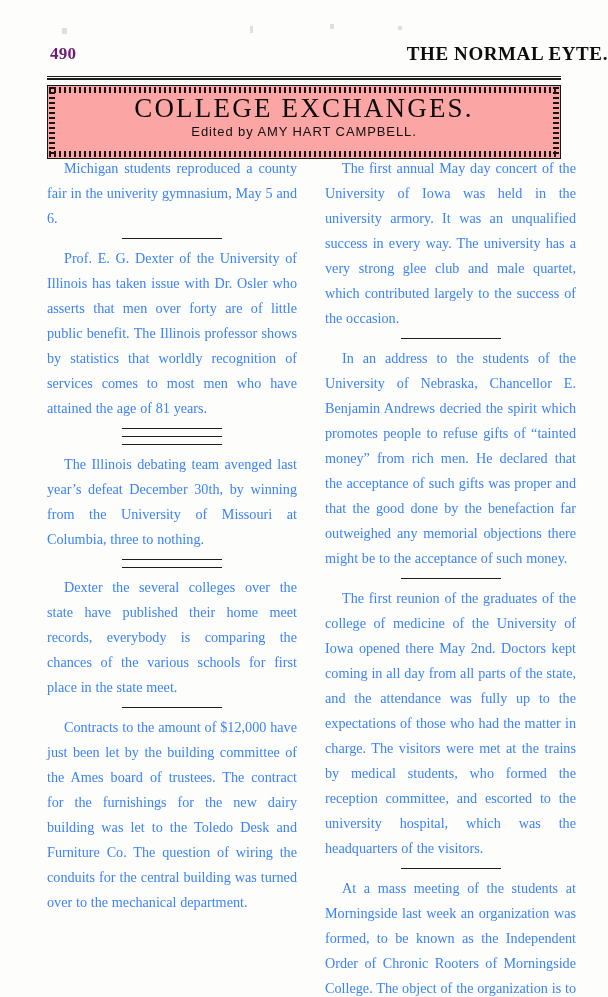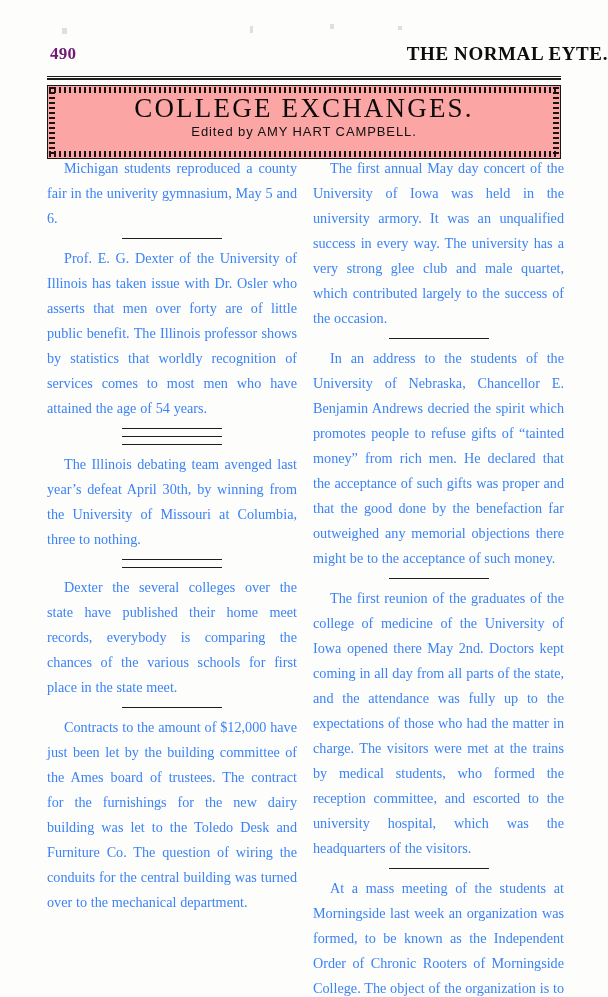--- a/index.html
+++ b/index.html
@@ -139,21 +139,21 @@
     right: 45px;
     top: 156px;
     bottom: 40px;
     display: flex;
     gap: 16px;
   }
   .col {
     width: 250px;
     flex: 0 0 250px;
   }
-  .col.right { flex: 0 0 251px; width: 251px; }
+  .col.right { flex: 0 0 251px; width: 251px; margin-left: 12px; }
 
   p.art {
     margin: 0 0 0 0;
     font-size: 14.2px;
     line-height: 25px;
     text-align: justify;
     text-align-last: left;
     text-indent: 17px;
     hyphens: none;
     word-spacing: 0.2px;
@@ -207,25 +207,25 @@
     <div class="masthead-inner">
       <div class="masthead-title">COLLEGE EXCHANGES.</div>
       <div class="masthead-sub">Edited by  AMY HART CAMPBELL.</div>
     </div>
   </div>
 
   <div class="columns">
     <div class="col left" id="col-left">
         <p class="art">Michigan students reproduced a county fair in the univerity gymnasium, May 5 and 6.</p>
         <div class="divider"></div>
-        <p class="art">Prof. E. G. Dexter of the University of Illinois has taken issue with Dr. Osler who asserts that men over forty are of little public benefit. The Illinois professor shows by statistics that worldly recognition of services comes to most men who have attained the age of 54 years.</p>
-        <div class="divider"></div>
-        <div class="divider"></div>
-        <div class="divider"></div>
-        <p class="art">The Illinois debating team avenged last year’s defeat April 30th, by winning from the University of Missouri at Columbia, three to nothing.</p>
+        <p class="art">Prof. E. G. Dexter of the University of Illinois has taken issue with Dr. Osler who asserts that men over forty are of little public benefit. The Illinois professor shows by statistics that worldly recognition of services comes to most men who have attained the age of 81 years.</p>
+        <div class="divider"></div>
+        <div class="divider"></div>
+        <div class="divider"></div>
+        <p class="art">The Illinois debating team avenged last year’s defeat December 30th, by winning from the University of Missouri at Columbia, three to nothing.</p>
         <div class="divider"></div>
         <div class="divider"></div>
         <p class="art">Dexter the several colleges over the state have published their home meet records, everybody is comparing the chances of the various schools for first place in the state meet.</p>
         <div class="divider"></div>
         <p class="art">Contracts to the amount of $12,000 have just been let by the building committee of the Ames board of trustees. The contract for the furnishings for the new dairy building was let to the Toledo Desk and Furniture Co. The question of wiring the conduits for the central building was turned over to the mechanical department.</p>
       </div>
     <div class="col right" id="col-right">
         <p class="art">The first annual May day concert of the University of Iowa was held in the university armory. It was an unqualified success in every way. The university has a very strong glee club and male quartet, which contributed largely to the success of the occasion.</p>
         <div class="divider"></div>
         <p class="art">In an address to the students of the University of Nebraska, Chancellor E. Benjamin Andrews decried the spirit which promotes people to refuse gifts of “tainted money” from rich men. He declared that the acceptance of such gifts was proper and that the good done by the benefaction far outweighed any memorial objections there might be to the acceptance of such money.</p>

